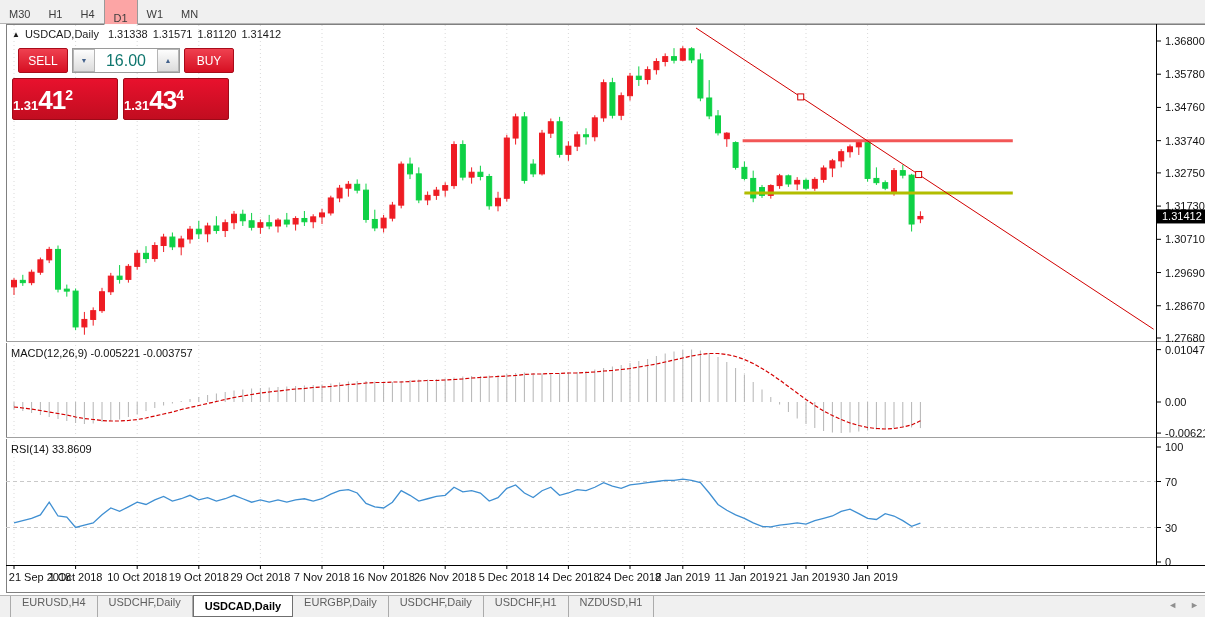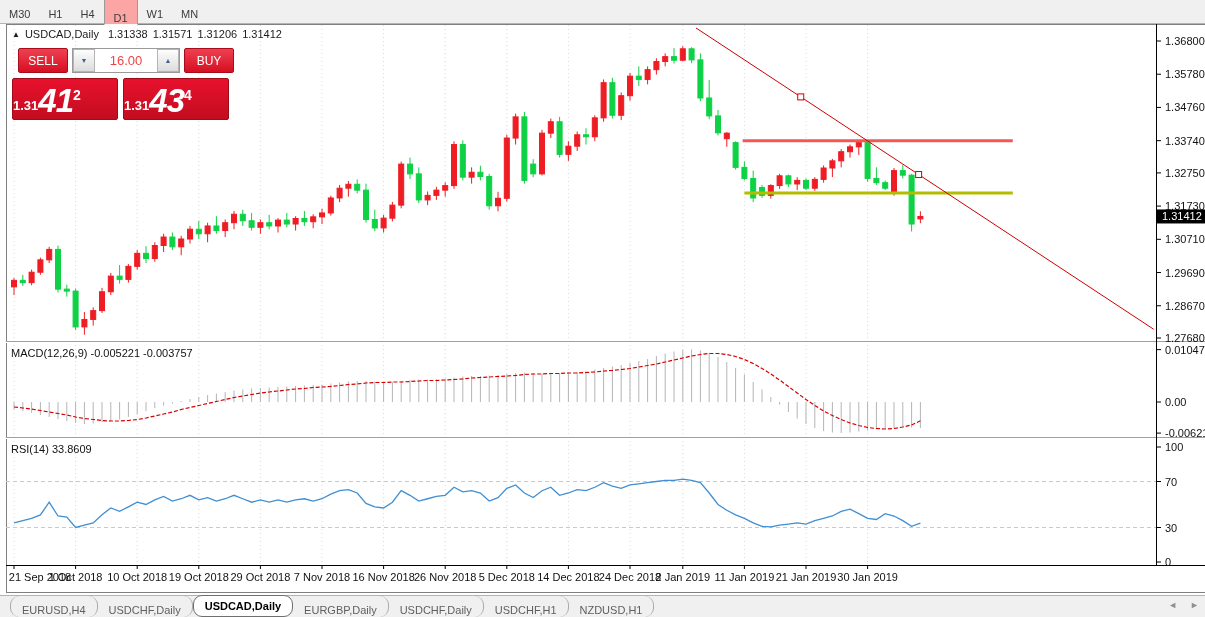--- a/index.html
+++ b/index.html
@@ -19,32 +19,32 @@
   .ohlc-header .tri{font-size:8px;color:#1b1b1b;}
   .ohlc-header .sym{margin-right:4px;}
   
   .trade-panel{position:absolute;left:6px;top:24px;width:222px;}
   .tp-row1{display:flex;align-items:stretch;height:25px;padding-left:6px;}
   .btn-trade{width:50px;background:linear-gradient(#ef4150,#d60f22);border:1px solid #a90b1a;
     color:#fff;font-size:12px;display:flex;align-items:center;justify-content:center;border-radius:2px;cursor:pointer;}
   .spinner{flex:1;display:flex;margin:0 4px;border:1px solid #9a9a9a;background:#fff;}
   .spin-btn{width:22px;background:linear-gradient(#fdfdfd,#dcdcdc);border:1px solid #b5b5b5;
     display:flex;align-items:center;justify-content:center;font-size:7px;color:#44628c;cursor:pointer;}
-  .spin-val{flex:1;display:flex;align-items:center;justify-content:center;font-size:13px;color:#ef4444;background:#fff;}
+  .spin-val{flex:1;display:flex;align-items:center;justify-content:center;font-size:16px;color:#0f766e;background:#fff;}
   .tp-row2{display:flex;margin-top:5px;gap:5px;}
   .px-box{width:106px;height:42px;background:linear-gradient(#e8112d,#c20d20);border:1px solid #9d0a18;
     border-radius:2px;color:#fff;display:flex;align-items:flex-end;justify-content:flex-start;
     padding-bottom:2px;cursor:pointer;}
   .px-small{font-size:13px;font-weight:bold;margin-bottom:4px;}
-  .px-big{font-size:33px;font-weight:bold;line-height:33px;letter-spacing:-1px;font-style:italic;}
+  .px-big{font-size:26px;font-weight:bold;line-height:33px;letter-spacing:-1px;}
   .px-sup{font-size:14px;font-weight:bold;margin-bottom:14px;}
   
   .bottom-bar{position:absolute;left:0;top:595px;width:1205px;height:22px;background:#f0f0f0;
     border-top:1px solid #b3b3b3;display:flex;align-items:stretch;}
-  .ct-tab{font-size:11px;color:#5f5f5f;padding:8px 11px 0 11px;border-right:1px solid #ababab;cursor:default;border-radius:9px;}
+  .ct-tab{font-size:11px;color:#5f5f5f;padding:0 11px 0 11px;border-right:1px solid #ababab;cursor:default;}
   .ct-tab:first-child{border-left:1px solid #ababab;margin-left:10px;}
   .ct-tab.active{background:#ffffff;border:1px solid #6f6f6f;border-top:1px solid #6f6f6f;
     color:#000;font-weight:bold;margin-top:-1px;z-index:2;padding-top:4px;}
   .tab-nav{position:absolute;right:6px;top:4px;display:flex;gap:13px;}
   .tab-nav span{font-size:9px;color:#8f8f8f;cursor:pointer;}
 </style>
 </head>
 <body>
 
 <div class="tf-bar" id="tf-bar">
@@ -470,21 +470,21 @@
       <text x="861.6" y="557" text-anchor="middle" fill="#111" font-size="11" font-family="&quot;Liberation Sans&quot;, sans-serif" font-weight="normal">30 Jan 2019</text>
       <text x="5" y="333" text-anchor="start" fill="#111" font-size="11" font-family="&quot;Liberation Sans&quot;, sans-serif" font-weight="normal">MACD(12,26,9) -0.005221 -0.003757</text>
       <text x="5" y="429" text-anchor="start" fill="#111" font-size="11" font-family="&quot;Liberation Sans&quot;, sans-serif" font-weight="normal">RSI(14) 33.8609</text>
     </svg>
 
   <div class="ohlc-header">
     <span class="tri">▲</span>
     <span class="sym">USDCAD,Daily</span>
     <span>1.31338</span>
     <span>1.31571</span>
-    <span>1.31206</span>
+    <span>1.81120</span>
     <span>1.31412</span>
   </div>
 
   <div class="trade-panel">
     <div class="tp-row1">
       <div class="btn-trade">SELL</div>
       <div class="spinner">
         <div class="spin-btn">▼</div>
         <div class="spin-val">16.00</div>
         <div class="spin-btn">▲</div>

